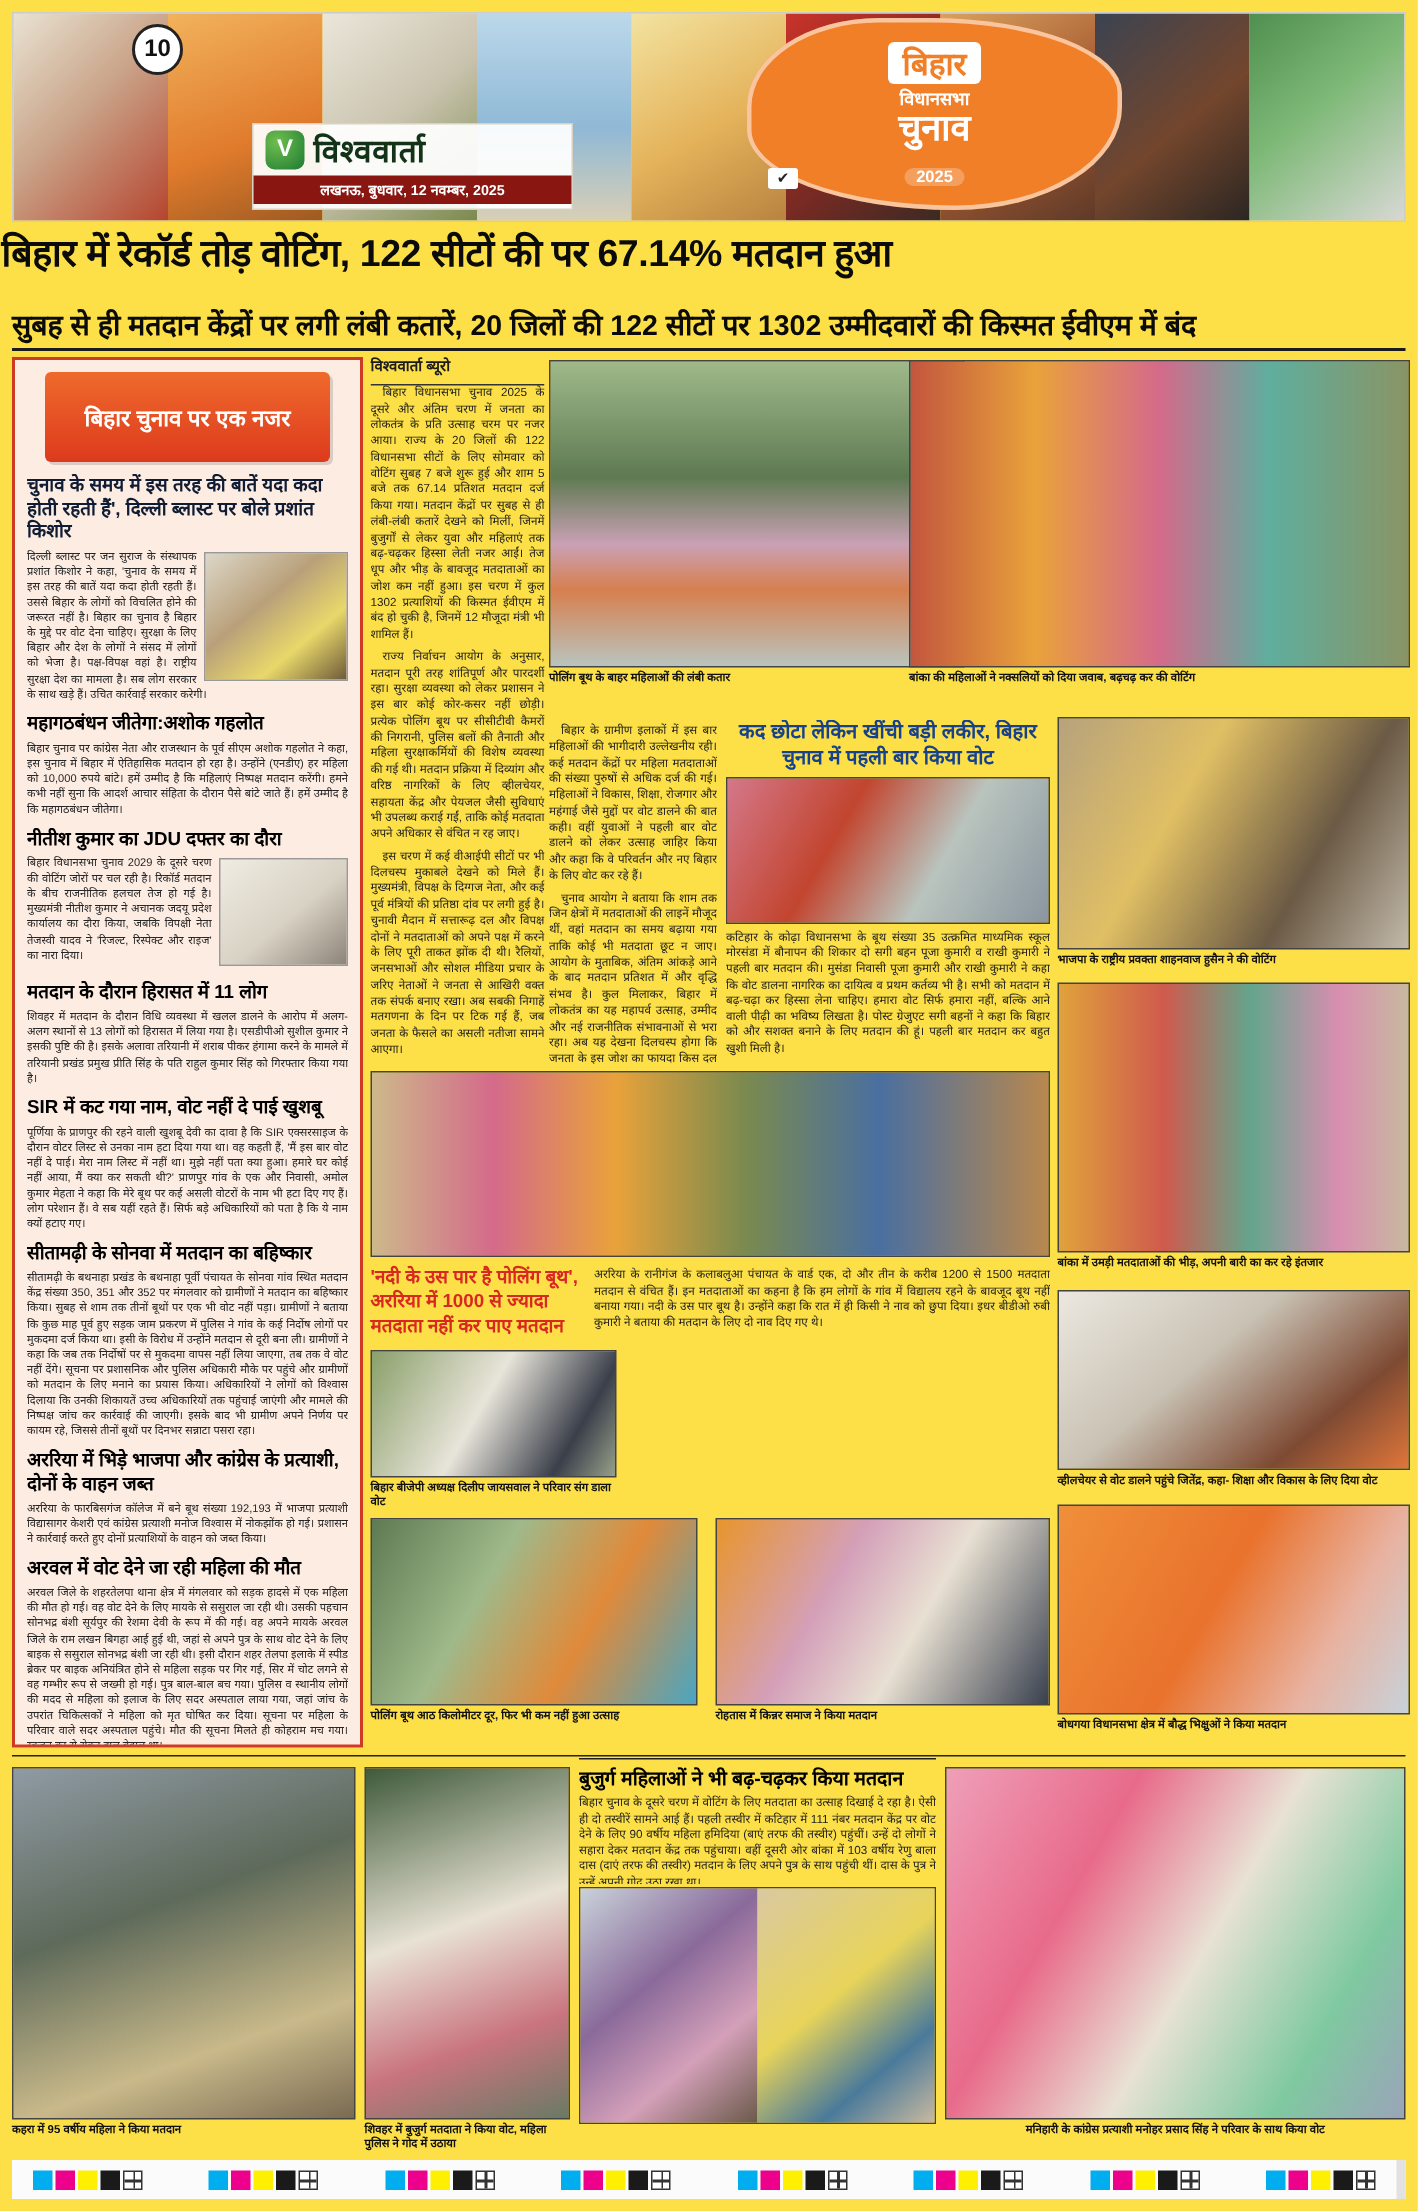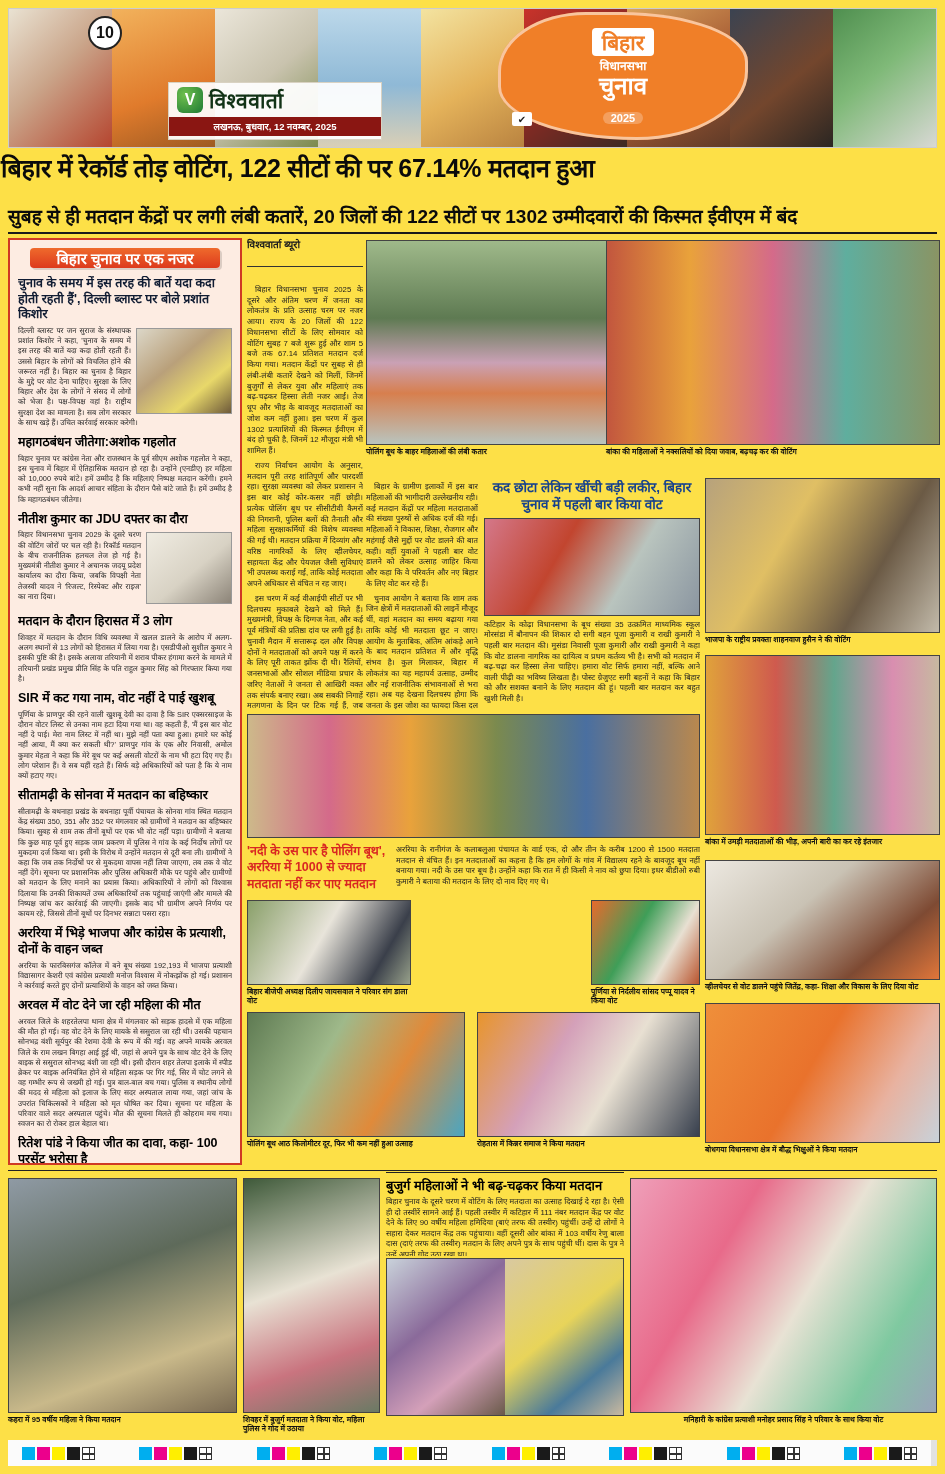--- a/index.html
+++ b/index.html
@@ -50,34 +50,34 @@
   
   .headline{position:absolute;left:1px;top:150px;width:929px;font-size:25px;font-weight:bold;color:#0b0b0b;
     white-space:nowrap;letter-spacing:-.3px}
   .subheadline{position:absolute;left:8px;top:203px;width:929px;font-size:19px;font-weight:bold;color:#0b0b0b;white-space:nowrap}
   .toprule{position:absolute;left:8px;top:232px;width:929px;border-top:2px solid #1a1a1a}
 
   
   .sidebar{position:absolute;left:8px;top:238px;width:234px;height:927px;background:var(--sidebar_bg);
     border:2px solid #cf3a24;padding:6px 8px;overflow:hidden}
   .sb-header{width:190px;margin:2px auto 8px;background:linear-gradient(180deg,#ef6a2c,#dd3a1d);color:#fff;
-    text-align:center;font-size:15px;font-weight:bold;padding:0 0;border-radius:4px;box-shadow:2px 2px 0 #00000022}
+    text-align:center;font-size:15px;font-weight:bold;padding:20px 0;border-radius:4px;box-shadow:2px 2px 0 #00000022}
   .sb-story{margin-bottom:7px;overflow:hidden}
   .sb-h{font-size:12.5px;font-weight:bold;color:#101c33;line-height:1.25;margin-bottom:3px}
   .sb-h2{color:#000}
   .sb-b{font-size:7.4px;line-height:1.38;color:#262626;text-align:justify}
   .sb-ph{float:right;margin:2px 0 3px 5px;border:1px solid #999}
   .ph-pk{width:96px;height:86px;background:linear-gradient(140deg,#dcd7c8 0%,#b9a07a 40%,#e8d86a 70%,#6e5a3a 100%)}
   .ph-nk{width:86px;height:72px;background:linear-gradient(140deg,#f0ece2 0%,#d8d2c4 55%,#8c8478 100%)}
 
   
   .mcol{position:absolute;font-size:7.8px;line-height:1.38;text-align:justify;color:#1d1d1d;overflow:hidden}
   .mcol1{left:247px;top:238px;width:116px;height:474px}
   .mcol2{left:366px;top:482px;width:112px;height:230px}
-  .byline{font-size:10px;font-weight:bold;border-bottom:1px solid #333;margin-bottom:18px;padding-bottom:14px}
+  .byline{font-size:10px;font-weight:bold;border-bottom:1px solid #333;margin-bottom:0;padding-bottom:4px}
   .mcol p{margin-bottom:4px;text-indent:8px}
 
   
   figure{position:absolute}
   .img{width:100%;border:1px solid #444}
   figcaption{font-size:7.6px;font-weight:bold;color:#111;padding-top:2px;line-height:1.2}
   .imgA{height:205px;background:linear-gradient(180deg,#9fb98a 0%,#5e7a52 38%,#caa1b5 60%,#d77f4e 75%,#b9c4be 100%)}
   .imgB{height:205px;background:linear-gradient(90deg,#c2563e 0%,#e9a23b 25%,#d46a8a 50%,#5fae9e 72%,#8a9464 100%)}
   .imgC{height:155px;background:linear-gradient(120deg,#b7a27c 0%,#e0bf64 35%,#6b5a45 70%,#c2baaa 100%)}
   .imgD{height:180px;background:linear-gradient(90deg,#e0a23b 0%,#cf5a4e 30%,#64a58c 55%,#d98eb0 80%,#c7b9a0 100%)}
@@ -171,21 +171,21 @@
     <div class="sb-story">
       <div class="sb-h sb-h2">महागठबंधन जीतेगा:अशोक गहलोत</div>
       <div class="sb-b">बिहार चुनाव पर कांग्रेस नेता और राजस्थान के पूर्व सीएम अशोक गहलोत ने कहा, इस चुनाव में बिहार में ऐतिहासिक मतदान हो रहा है। उन्होंने (एनडीए) हर महिला को 10,000 रुपये बांटे। हमें उम्मीद है कि महिलाएं निष्पक्ष मतदान करेंगी। हमने कभी नहीं सुना कि आदर्श आचार संहिता के दौरान पैसे बांटे जाते हैं। हमें उम्मीद है कि महागठबंधन जीतेगा।</div>
     </div>
     <div class="sb-story">
       <div class="sb-h sb-h2">नीतीश कुमार का JDU दफ्तर का दौरा</div>
       <div class="sb-ph ph-nk"></div>
       <div class="sb-b">बिहार विधानसभा चुनाव 2029 के दूसरे चरण की वोटिंग जोरों पर चल रही है। रिकॉर्ड मतदान के बीच राजनीतिक हलचल तेज हो गई है। मुख्यमंत्री नीतीश कुमार ने अचानक जदयू प्रदेश कार्यालय का दौरा किया, जबकि विपक्षी नेता तेजस्वी यादव ने 'रिजल्ट, रिस्पेक्ट और राइज' का नारा दिया।</div>
     </div>
     <div class="sb-story">
-      <div class="sb-h sb-h2">मतदान के दौरान हिरासत में 3 लोग</div>
+      <div class="sb-h sb-h2">मतदान के दौरान हिरासत में 11 लोग</div>
       <div class="sb-b">शिवहर में मतदान के दौरान विधि व्यवस्था में खलल डालने के आरोप में अलग-अलग स्थानों से 13 लोगों को हिरासत में लिया गया है। एसडीपीओ सुशील कुमार ने इसकी पुष्टि की है। इसके अलावा तरियानी में शराब पीकर हंगामा करने के मामले में तरियानी प्रखंड प्रमुख प्रीति सिंह के पति राहुल कुमार सिंह को गिरफ्तार किया गया है।</div>
     </div>
     <div class="sb-story">
       <div class="sb-h sb-h2">SIR में कट गया नाम,  वोट नहीं दे पाई खुशबू</div>
       <div class="sb-b">पूर्णिया के प्राणपुर की रहने वाली खुशबू देवी का दावा है कि SIR एक्सरसाइज के दौरान वोटर लिस्ट से उनका नाम हटा दिया गया था। वह कहती हैं, 'मैं इस बार वोट नहीं दे पाई। मेरा नाम लिस्ट में नहीं था। मुझे नहीं पता क्या हुआ। हमारे घर कोई नहीं आया, मैं क्या कर सकती थी?' प्राणपुर गांव के एक और निवासी, अमोल कुमार मेहता ने कहा कि मेरे बूथ पर कई असली वोटरों के नाम भी हटा दिए गए हैं। लोग परेशान हैं। वे सब यहीं रहते हैं। सिर्फ बड़े अधिकारियों को पता है कि ये नाम क्यों हटाए गए।</div>
     </div>
     <div class="sb-story">
       <div class="sb-h sb-h2">सीतामढ़ी के सोनवा में मतदान का बहिष्कार</div>
       <div class="sb-b">सीतामढ़ी के बथनाहा प्रखंड के बथनाहा पूर्वी पंचायत के सोनवा गांव स्थित मतदान केंद्र संख्या 350, 351 और 352 पर मंगलवार को ग्रामीणों ने मतदान का बहिष्कार किया। सुबह से शाम तक तीनों बूथों पर एक भी वोट नहीं पड़ा। ग्रामीणों ने बताया कि कुछ माह पूर्व हुए सड़क जाम प्रकरण में पुलिस ने गांव के कई निर्दोष लोगों पर मुकदमा दर्ज किया था। इसी के विरोध में उन्होंने मतदान से दूरी बना ली। ग्रामीणों ने कहा कि जब तक निर्दोषों पर से मुकदमा वापस नहीं लिया जाएगा, तब तक वे वोट नहीं देंगे। सूचना पर प्रशासनिक और पुलिस अधिकारी मौके पर पहुंचे और ग्रामीणों को मतदान के लिए मनाने का प्रयास किया। अधिकारियों ने लोगों को विश्वास दिलाया कि उनकी शिकायतें उच्च अधिकारियों तक पहुंचाई जाएंगी और मामले की निष्पक्ष जांच कर कार्रवाई की जाएगी। इसके बाद भी ग्रामीण अपने निर्णय पर कायम रहे, जिससे तीनों बूथों पर दिनभर सन्नाटा पसरा रहा।</div>
     </div>
@@ -248,24 +248,20 @@
 
   <figure style="left:247px;top:714px;width:453px">
     <div class="img imgG"></div>
   </figure>
   <div class="nadi-h">'नदी के उस पार है पोलिंग बूथ', अररिया में 1000 से ज्यादा मतदाता नहीं कर पाए मतदान</div>
   <div class="nadi-b small-body">अररिया के रानीगंज के कलाबलुआ पंचायत के वार्ड एक, दो और तीन के करीब 1200 से 1500 मतदाता मतदान से वंचित हैं। इन मतदाताओं का कहना है कि हम लोगों के गांव में विद्यालय रहने के बावजूद बूथ नहीं बनाया गया। नदी के उस पार बूथ है। उन्होंने कहा कि रात में ही किसी ने नाव को छुपा दिया। इधर बीडीओ रुबी कुमारी ने बताया की मतदान के लिए दो नाव दिए गए थे।</div>
 
   <figure style="left:247px;top:900px;width:164px">
     <div class="img imgH"></div>
     <figcaption>बिहार बीजेपी अध्यक्ष दिलीप जायसवाल ने परिवार संग डाला वोट</figcaption>
-  </figure>
-  <figure style="left:591px;top:900px;width:109px">
-    <div class="img imgJ"></div>
-    <figcaption>पूर्णिया से निर्दलीय सांसद पप्पू यादव ने किया वोट</figcaption>
   </figure>
 
   <figure style="left:247px;top:1012px;width:218px">
     <div class="img imgK"></div>
     <figcaption>पोलिंग बूथ आठ किलोमीटर दूर, फिर भी कम नहीं हुआ उत्साह</figcaption>
   </figure>
   <figure style="left:477px;top:1012px;width:223px">
     <div class="img imgL"></div>
     <figcaption>रोहतास में किन्नर समाज ने किया मतदान</figcaption>
   </figure>

